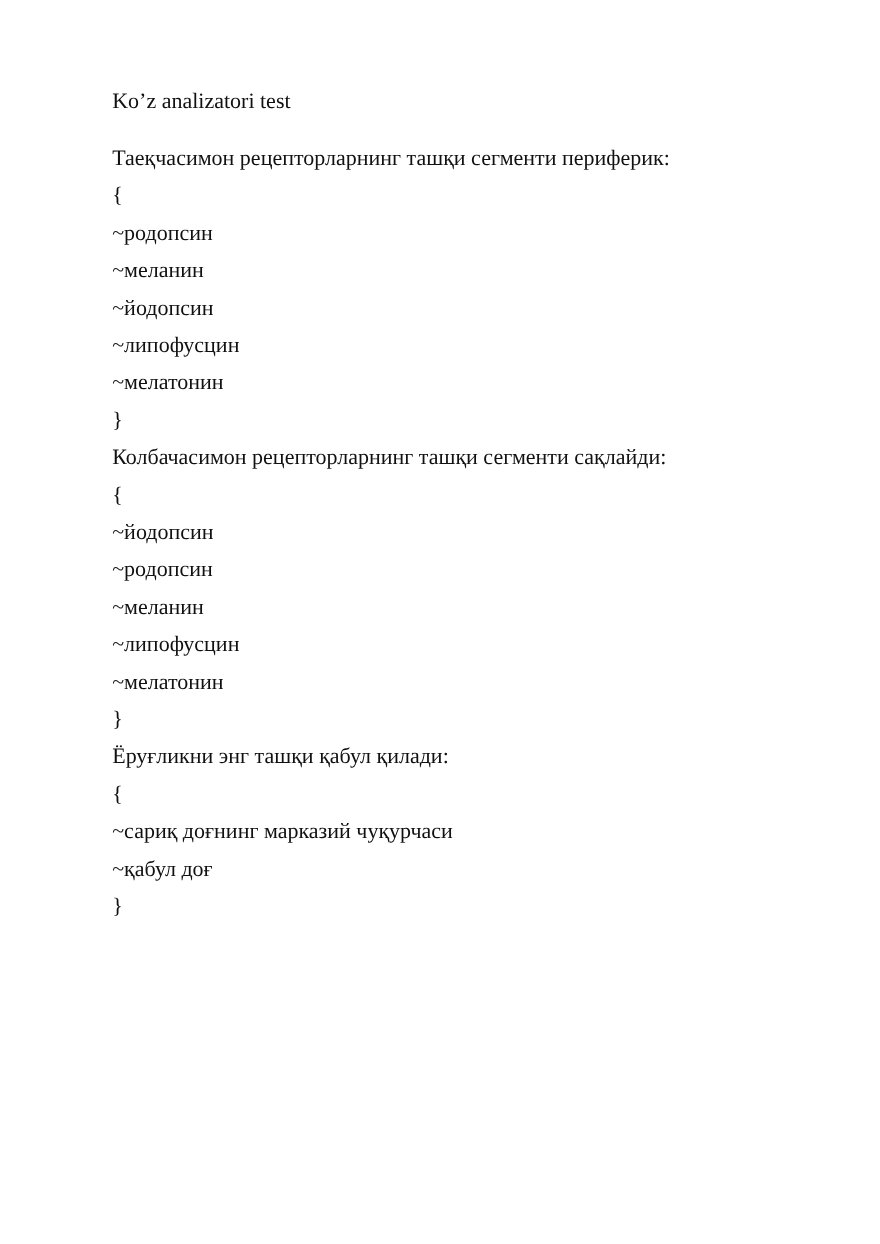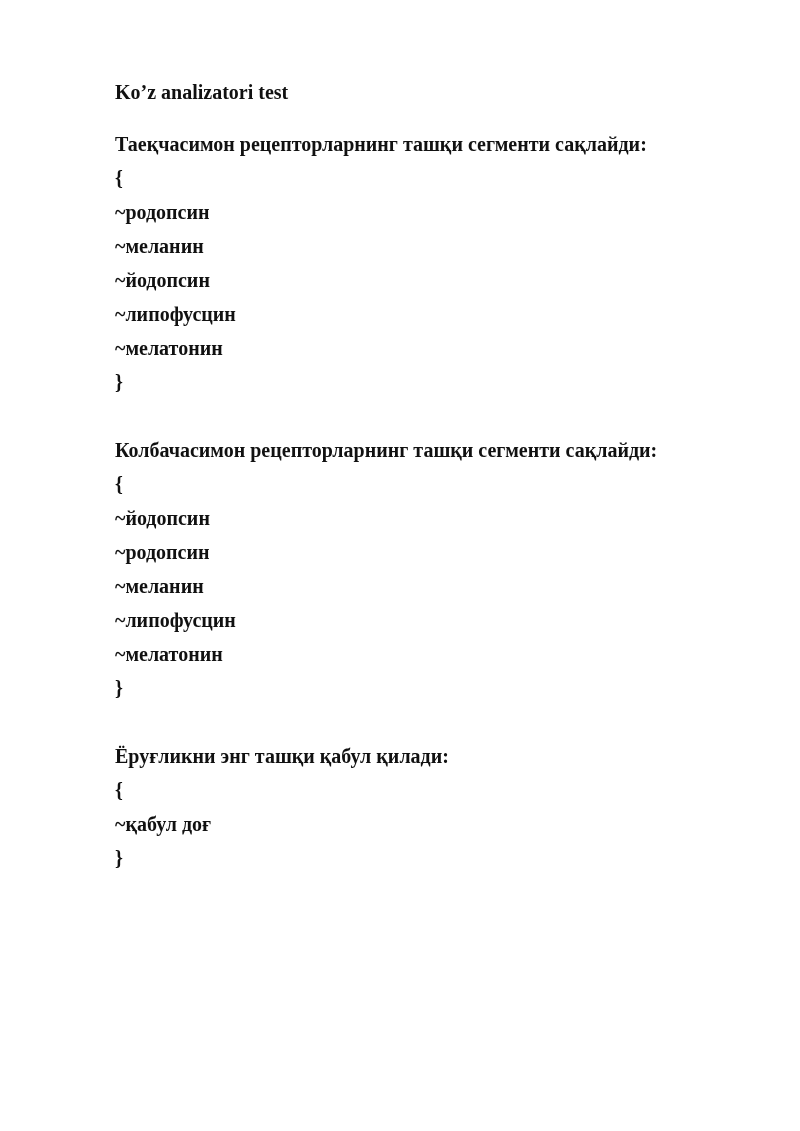--- a/index.html
+++ b/index.html
@@ -9,41 +9,40 @@
     position: relative;
     width: 800px;
     height: 1131px;
     background: #ffffff;
     font-family: "Liberation Serif", "DejaVu Serif", serif;
     color: #111111;
   }
   .content {
     position: absolute;
     top: 75px;
-    left: 115px;
+    left: 102px;
     right: 100px;
-    font-weight: bold;
   }
   .line {
     font-size: 20px;
     line-height: 34px;
     white-space: pre-wrap;
   }
   .doc-title { margin-bottom: 18px; }
-  .question-block + .question-block { margin-top: 34px; }
+  .question-block + .question-block { }
 </style>
 </head>
 <body>
 
 <div class="page">
   <div class="content">
     <p class="line doc-title">Ko’z analizatori test</p>
     <div id="questions">
         <div class="question-block">
-          <p class="line">Таеқчасимон рецепторларнинг ташқи сегменти сақлайди:</p>
+          <p class="line">Таеқчасимон рецепторларнинг ташқи сегменти периферик:</p>
           <p class="line">{</p>
           <p class="line">~родопсин</p>
           <p class="line">~меланин</p>
           <p class="line">~йодопсин</p>
           <p class="line">~липофусцин</p>
           <p class="line">~мелатонин</p>
           <p class="line">}</p>
         </div>
         <div class="question-block">
           <p class="line">Колбачасимон рецепторларнинг ташқи сегменти сақлайди:</p>
@@ -51,18 +50,19 @@
           <p class="line">~йодопсин</p>
           <p class="line">~родопсин</p>
           <p class="line">~меланин</p>
           <p class="line">~липофусцин</p>
           <p class="line">~мелатонин</p>
           <p class="line">}</p>
         </div>
         <div class="question-block">
           <p class="line">Ёруғликни энг ташқи қабул қилади:</p>
           <p class="line">{</p>
+          <p class="line">~сариқ доғнинг марказий чуқурчаси</p>
           <p class="line">~қабул доғ</p>
           <p class="line">}</p>
         </div>
       </div>
   </div>
 </div>
 
 </body></html>

